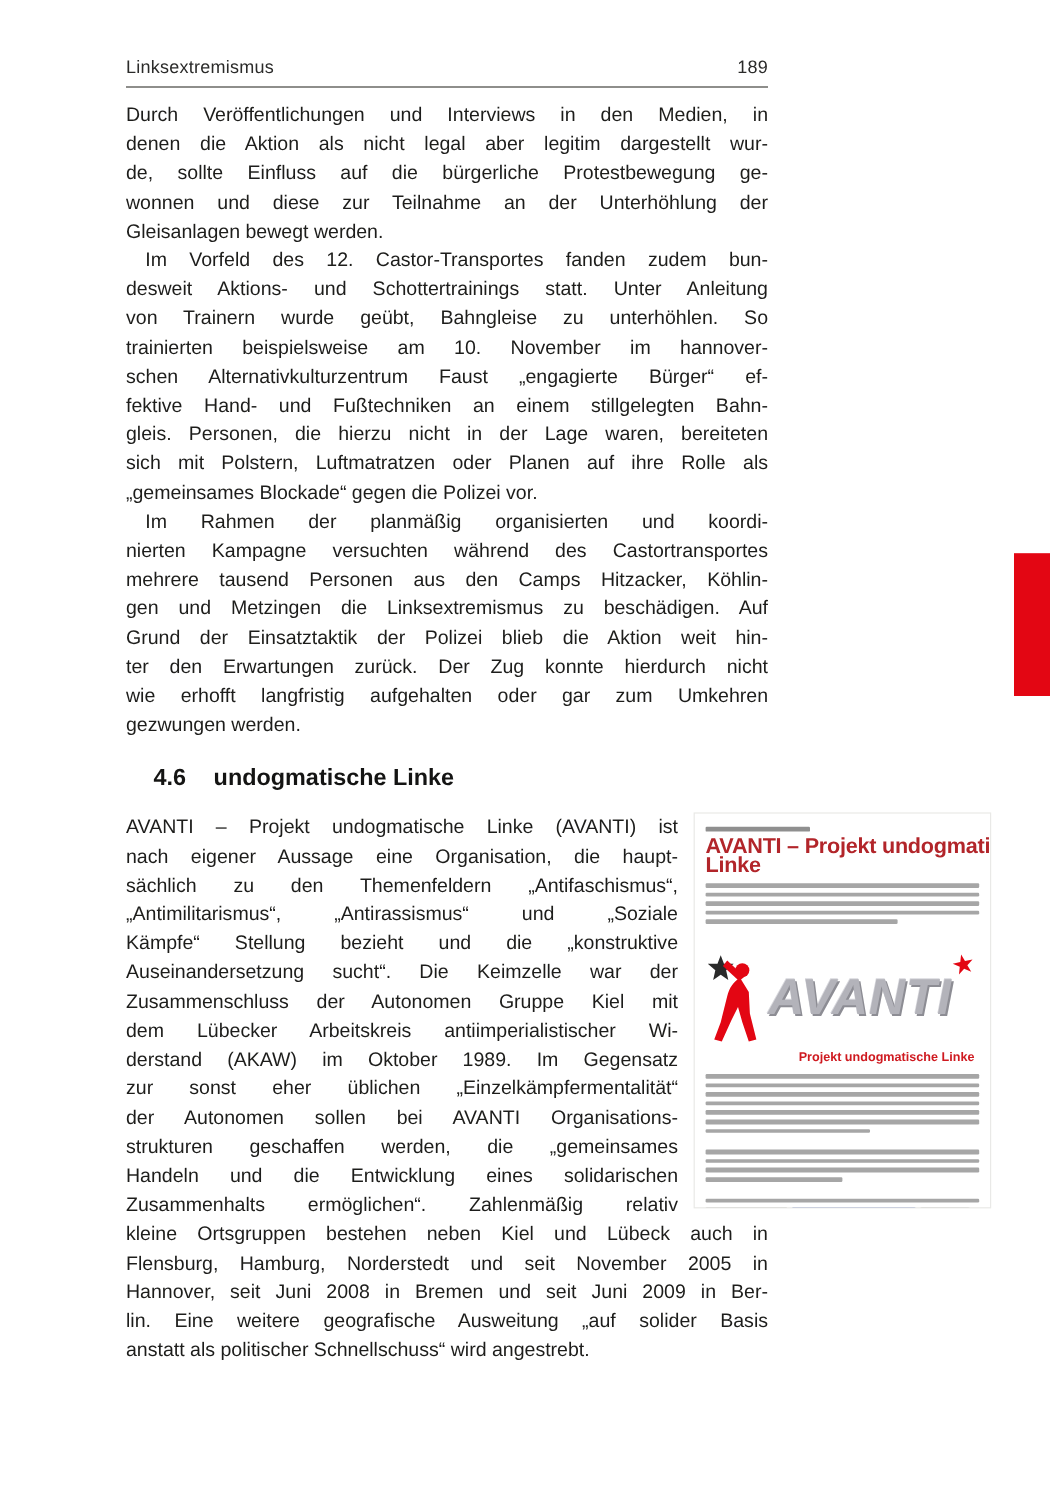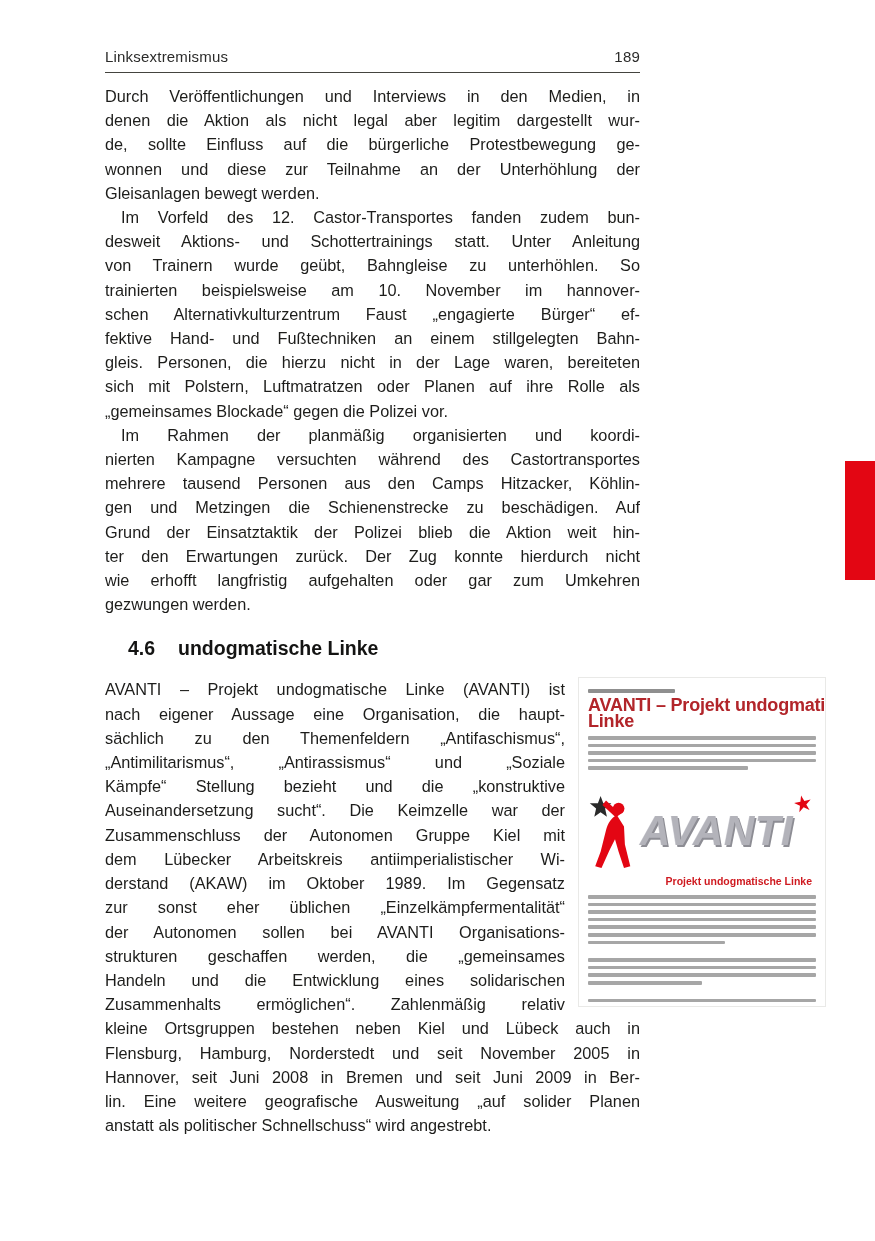--- a/index.html
+++ b/index.html
@@ -102,21 +102,21 @@
         <div class="jline">schen Alternativkulturzentrum Faust „engagierte Bürger“ ef-</div>
         <div class="jline">fektive Hand- und Fußtechniken an einem stillgelegten Bahn-</div>
         <div class="jline">gleis. Personen, die hierzu nicht in der Lage waren, bereiteten</div>
         <div class="jline">sich mit Polstern, Luftmatratzen oder Planen auf ihre Rolle als</div>
         <div class="jline jline-last">„gemeinsames Blockade“ gegen die Polizei vor.</div>
       </div>
     <div class="bodytext">
         <div class="jline jline-indent">Im Rahmen der planmäßig organisierten und koordi-</div>
         <div class="jline">nierten Kampagne versuchten während des Castortransportes</div>
         <div class="jline">mehrere tausend Personen aus den Camps Hitzacker, Köhlin-</div>
-        <div class="jline">gen und Metzingen die Schienenstrecke zu beschädigen. Auf</div>
+        <div class="jline">gen und Metzingen die Linksextremismus zu beschädigen. Auf</div>
         <div class="jline">Grund der Einsatztaktik der Polizei blieb die Aktion weit hin-</div>
         <div class="jline">ter den Erwartungen zurück. Der Zug konnte hierdurch nicht</div>
         <div class="jline">wie erhofft langfristig aufgehalten oder gar zum Umkehren</div>
         <div class="jline jline-last">gezwungen werden.</div>
       </div>
 
     <div class="section-heading">
       <div class="section-number">4.6</div>
       <div class="section-title">
         <div>undogmatische Linke</div>
@@ -192,21 +192,21 @@
           <span class="seg w18"></span>
         </div>
         <div class="fbar w80"></div>
       </figure>
     </div>
 
     <div class="bodytext">
         <div class="jline">kleine Ortsgruppen bestehen neben Kiel und Lübeck auch in</div>
         <div class="jline">Flensburg, Hamburg, Norderstedt und seit November 2005 in</div>
         <div class="jline">Hannover, seit Juni 2008 in Bremen und seit Juni 2009 in Ber-</div>
-        <div class="jline">lin. Eine weitere geografische Ausweitung „auf solider Planen</div>
+        <div class="jline">lin. Eine weitere geografische Ausweitung „auf solider Basis</div>
         <div class="jline jline-last">anstatt als politischer Schnellschuss“ wird angestrebt.</div>
       </div>
 
   </div>
 
   <div class="chapter-tab" style="background: rgb(227, 6, 19);"></div>
 
 </div>
 
 </body></html>

